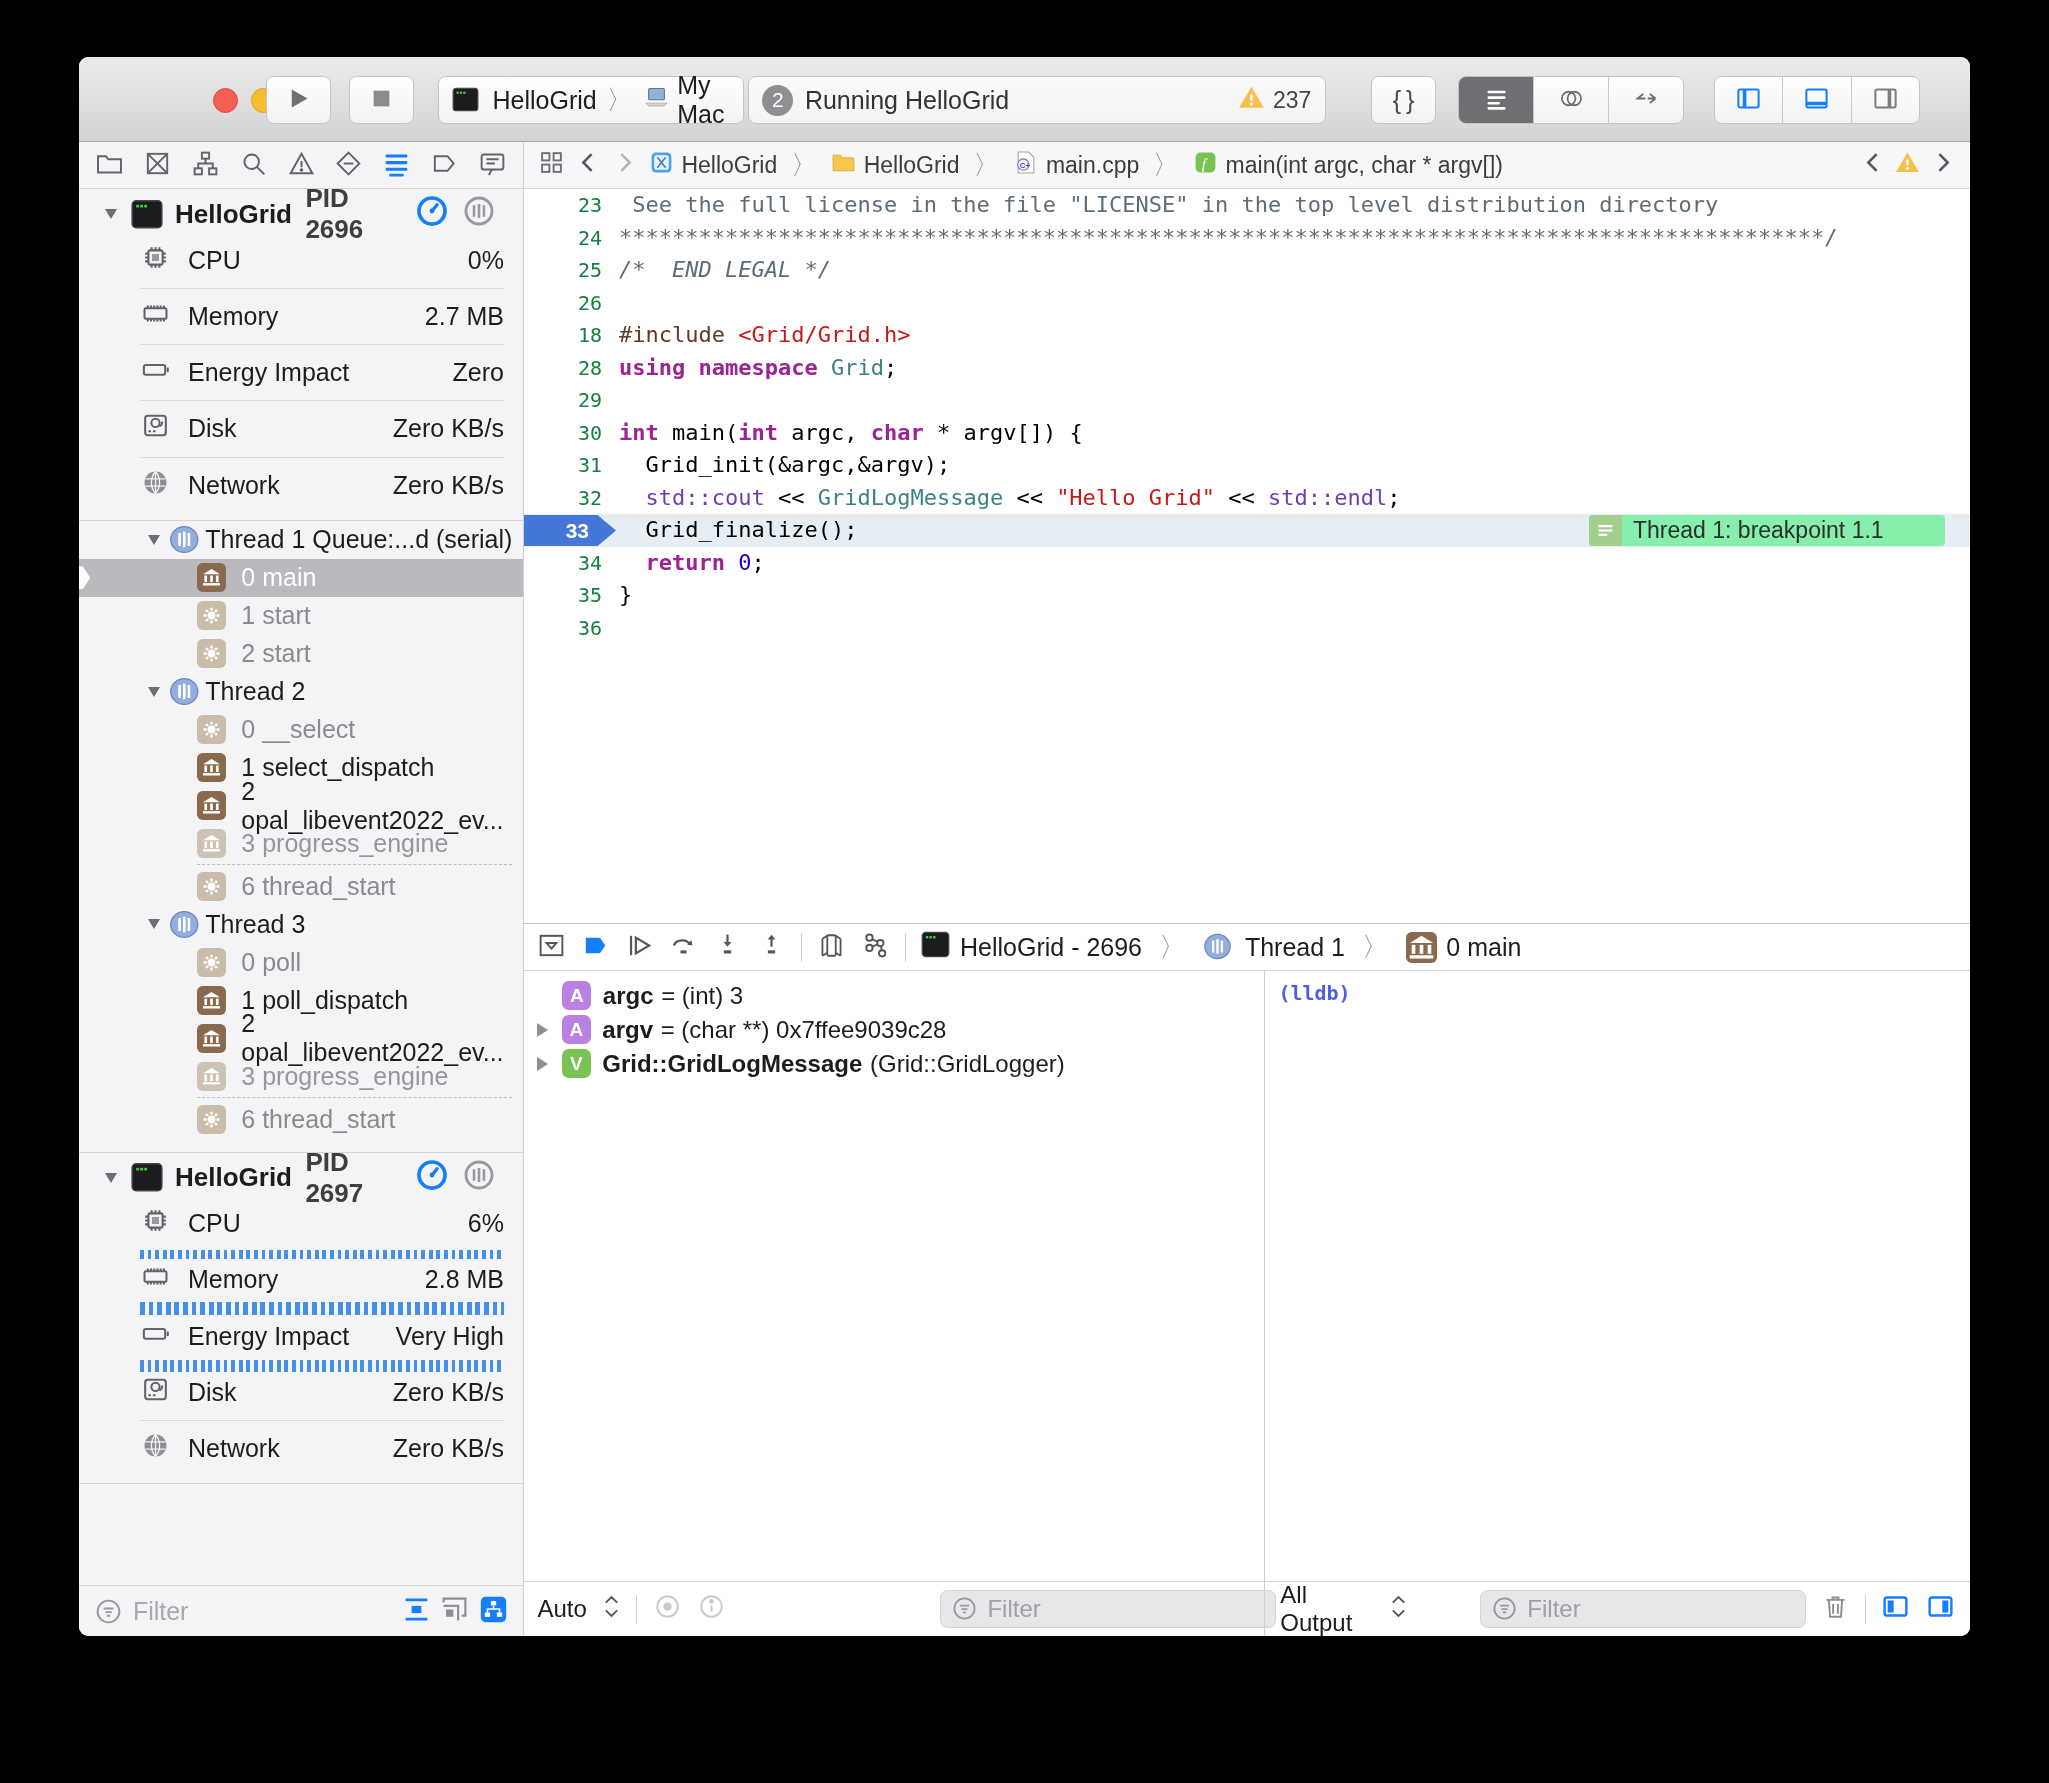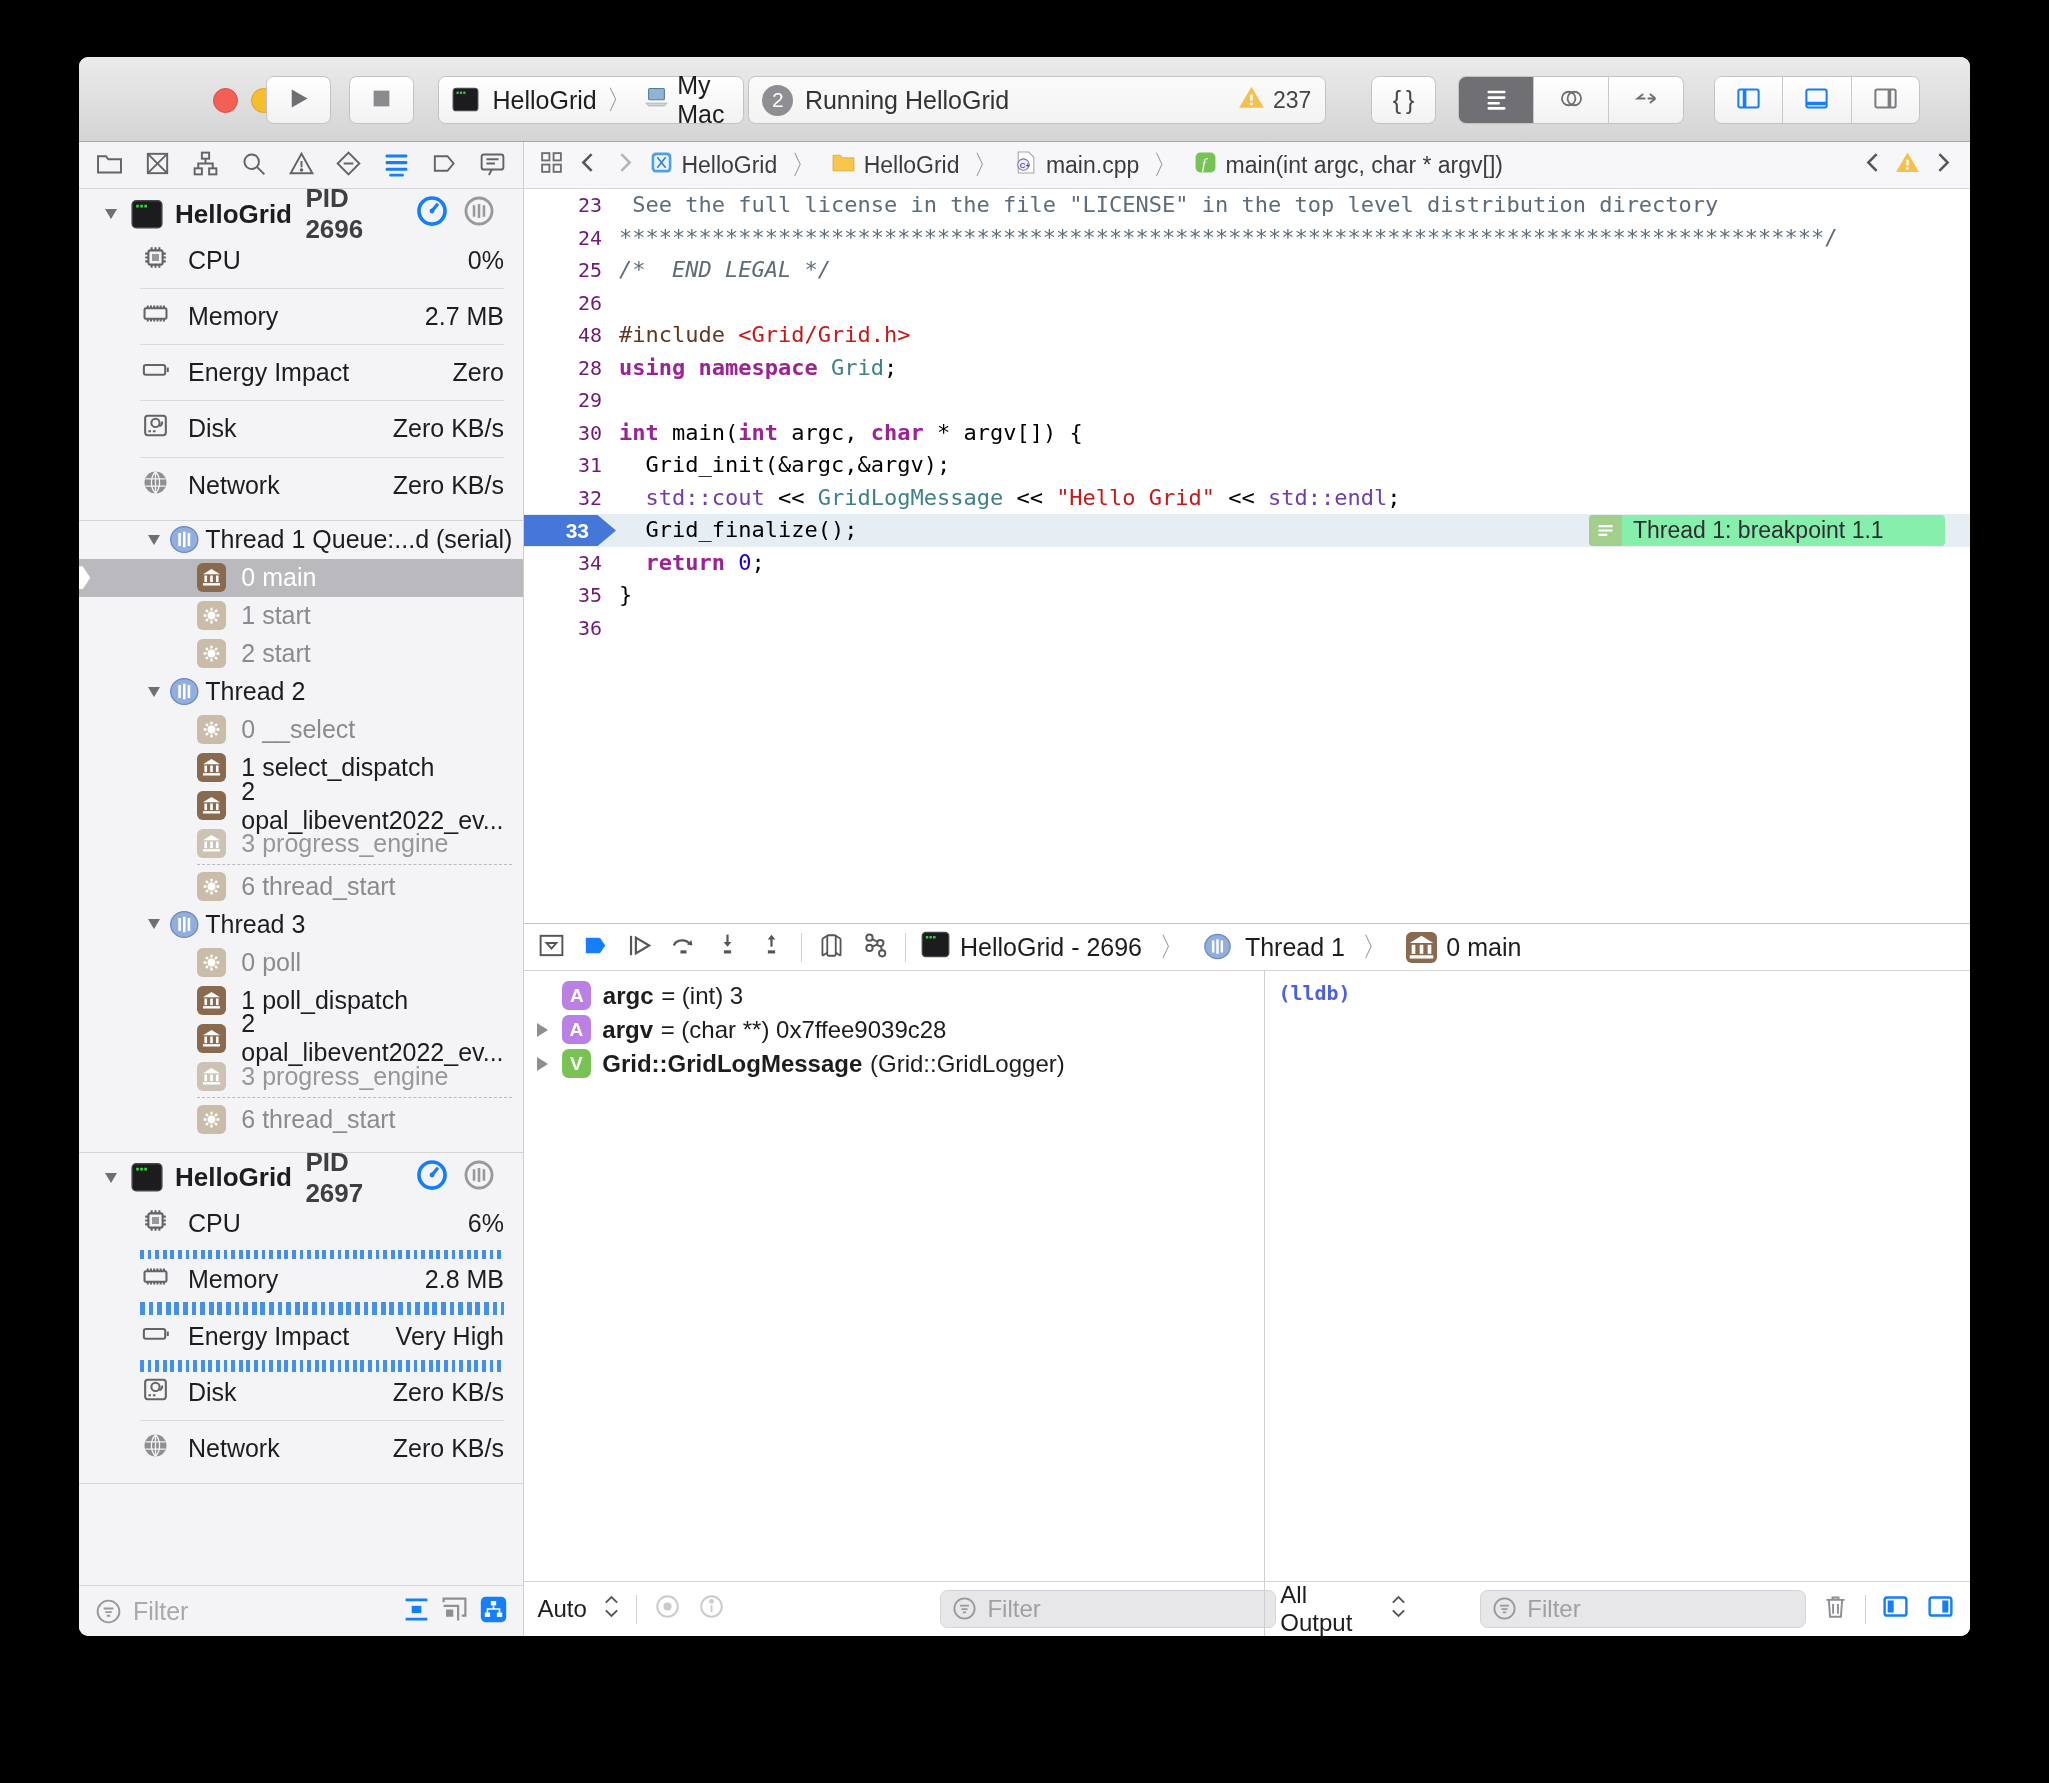--- a/index.html
+++ b/index.html
@@ -80,21 +80,21 @@
   .ficon{width:29px;height:29px;flex:0 0 auto;}
   
   #editor{position:absolute;left:445px;top:85px;right:0;bottom:0;background:#fff;}
   #jumpbar{height:46px;background:#f7f7f9;border-bottom:1px solid #d8d8db;display:flex;align-items:center;
            padding:0 15.3px;gap:11.5px;font-size:23px;color:#3c3c3e;}
   #jumpbar svg.jicon{width:25px;height:25px;}
   .jb-crumb{display:flex;align-items:center;gap:7.6px;}
   #code{position:absolute;top:47px;left:0;right:0;height:734px;overflow:hidden;
         font-family:"DejaVu Sans Mono","Liberation Mono",monospace;font-size:22px;}
   .code-line{height:32.5px;line-height:32.5px;white-space:pre;position:relative;}
-  .ln{display:inline-block;width:78px;text-align:right;padding-right:17px;color:#701a75;font-size:20px;box-sizing:content-box;}
+  .ln{display:inline-block;width:78px;text-align:right;padding-right:17px;color:#15803d;font-size:20px;box-sizing:content-box;}
   .tok-c{color:#5d6c79;} .tok-ci{color:#5d6c79;font-style:italic;}
   .tok-k{color:#9b2393;font-weight:bold;} .tok-t{color:#3e8087;}
   .tok-lib{color:#703daa;} .tok-s{color:#c41a16;} .tok-p{color:#643820;} .tok-n{color:#1c00cf;}
   .bp-line{background:#e6eef4;}
   .bp-line .ln{visibility:hidden;}
   .bp-badge{position:absolute;left:0;top:1px;width:92px;height:31px;background:#4577d9;color:#fff;
         clip-path:polygon(0 0,80% 0,100% 50%,80% 100%,0 100%);text-align:right;line-height:31px;
         padding-right:27px;box-sizing:border-box;font-size:21px;font-family:"Liberation Sans",sans-serif;font-weight:bold;}
   .bp-ann{position:absolute;left:1065px;top:1px;height:31px;width:356px;background:#86efac;border-radius:4px;
         display:flex;align-items:center;font-family:"Liberation Sans",sans-serif;font-size:23px;color:#2e2e30;overflow:hidden;}
@@ -709,21 +709,21 @@
         <span><svg class="jicon" viewBox="0 0 24 24" fill="none" stroke="#55555a" stroke-width="2.4">
                 <path d="M9 4l8 8-8 8"></path>
               </svg></span>
       </span>
     </div>
     <div id="code">
           <div class="code-line"><span class="ln">23</span><span class="tok-c"> See the full license in the file "LICENSE" in the top level distribution directory</span></div>
           <div class="code-line"><span class="ln">24</span><span class="tok-c">*******************************************************************************************/</span></div>
           <div class="code-line"><span class="ln">25</span><span class="tok-ci">/*  END LEGAL */</span></div>
           <div class="code-line"><span class="ln">26</span></div>
-          <div class="code-line"><span class="ln">48</span><span class="tok-p">#include </span><span class="tok-s">&lt;Grid/Grid.h&gt;</span></div>
+          <div class="code-line"><span class="ln">18</span><span class="tok-p">#include </span><span class="tok-s">&lt;Grid/Grid.h&gt;</span></div>
           <div class="code-line"><span class="ln">28</span><span class="tok-k">using namespace </span><span class="tok-t">Grid</span><span>;</span></div>
           <div class="code-line"><span class="ln">29</span></div>
           <div class="code-line"><span class="ln">30</span><span class="tok-k">int</span><span> main(</span><span class="tok-k">int</span><span> argc, </span><span class="tok-k">char</span><span> * argv[]) {</span></div>
           <div class="code-line"><span class="ln">31</span><span>  Grid_init(&amp;argc,&amp;argv);</span></div>
           <div class="code-line"><span class="ln">32</span><span>  </span><span class="tok-lib">std::cout</span><span> &lt;&lt; </span><span class="tok-t">GridLogMessage</span><span> &lt;&lt; </span><span class="tok-s">"Hello Grid"</span><span> &lt;&lt; </span><span class="tok-lib">std::endl</span><span>;</span></div>
           <div class="code-line bp-line"><span class="ln">33</span><span>  Grid_finalize();</span><span class="bp-badge">33</span><span class="bp-ann"><span class="bp-ann-icon"><svg viewBox="0 0 24 24" width="21" height="21">
                   <g stroke="#fff" stroke-width="2.4">
                     <path d="M4 7h16M4 12h16M4 17h10"></path>
                   </g>
                 </svg></span><span>Thread 1: breakpoint 1.1</span></span></div>

